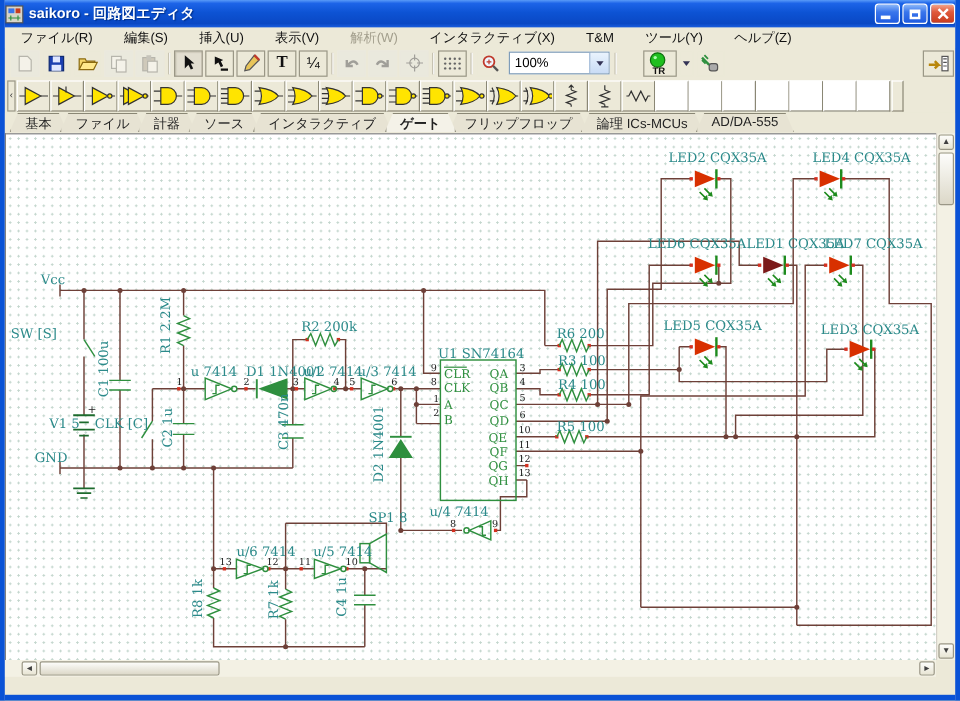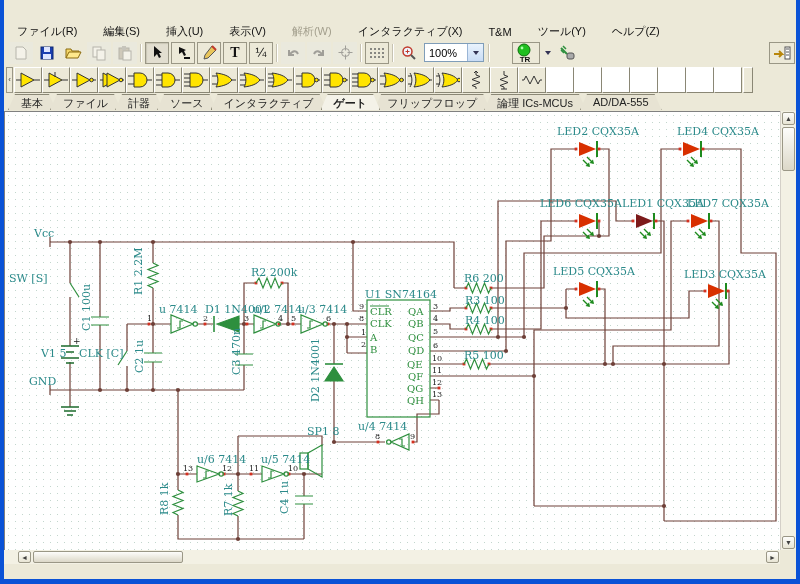--- a/index.html
+++ b/index.html
@@ -36,21 +36,21 @@
   .tbtn.disabled{opacity:.45;filter:grayscale(.8);}
   .tbtn.framed{border:1px solid #9a9786;}
   .tsep{width:6px;height:22px;position:relative;}
   .tsep::after{content:"";position:absolute;left:2px;top:2px;width:1px;height:18px;background:#c7c3b2;border-right:1px solid #fff;}
   .combo{height:19px;background:#fff;border:1px solid #7f9db9;display:flex;align-items:center;
     font-size:11px;padding-left:4px;position:relative;}
   .combo .val{flex:1;white-space:nowrap;overflow:hidden;}
   .combo .drop{width:16px;height:17px;background:linear-gradient(180deg,#e9f3fd,#c9dcf5);border-left:1px solid #9ab5d5;
     display:flex;align-items:center;justify-content:center;}
   .arrow-down{width:0;height:0;border-left:3px solid transparent;border-right:3px solid transparent;border-top:4px solid #335;}
-  .zoomcombo{width:60px;margin:0 2px;}
+  .zoomcombo{width:84px;margin:0 2px;}
   .groundcombo{width:200px;margin-right:8px;}
   .spacer{flex:1;}
   
   .tb2{position:absolute;left:0;top:65px;width:792px;height:29px;display:flex;align-items:center;padding-left:2px;}
   .gslim{width:7px;height:26px;border:1px solid #9a9786;background:#ece9d8;margin-right:1px;
     display:flex;align-items:center;justify-content:center;font-size:8px;color:#444;}
   .gbtn{width:28px;height:26px;border:1px solid #8a8775;border-left-color:#fff;border-top-color:#fff;
     background:#ece9d8;display:flex;align-items:center;justify-content:center;margin-right:0px;}
   .gbtn.empty{background:#fff;}
   .gscroll{width:10px;height:26px;border:1px solid #8a8775;border-left-color:#fff;border-top-color:#fff;background:#ece9d8;margin-left:1px;}
@@ -81,20 +81,38 @@
   .sheettab{padding:0 10px;background:#f6f4ea;border:1px solid #8a8775;border-top:none;
     clip-path:polygon(0 0,100% 0,calc(100% - 6px) 100%,6px 100%);font-size:10px;display:flex;align-items:center;}
   .bottomborder{position:absolute;left:-4px;top:579px;width:800px;height:5px;background:#0a52d6;}
   .icosvg{display:block;}
 </style>
 </head>
 <body>
 
 <div class="win">
 
+  <div class="titlebar">
+    <svg class="appicon" viewBox="0 0 16 16">
+      <rect x="1" y="1" width="14" height="14" fill="#d8d4c8" stroke="#555"></rect>
+      <rect x="3" y="3" width="5" height="4" fill="#3a76ec"></rect>
+      <rect x="9" y="3" width="4" height="4" fill="#c83c1e"></rect>
+      <path d="M3,11 h10 M5,9 v4 M11,9 v4" stroke="#2e8f3e" fill="none"></path>
+    </svg>
+    <span class="apptitle">saikoro - 回路図エディタ</span>
+    <span class="winbtn btn-blue">
+        <span class="glyph-min"></span>
+      </span>
+    <span class="winbtn btn-blue">
+        <span class="glyph-max"></span>
+      </span>
+    <span class="winbtn btn-red">
+        <span class="glyph-x"></span>
+      </span>
+  </div>
 
   <div class="menubar" id="menubar">
       <span class="menu-item">ファイル(R)</span>
       <span class="menu-item">編集(S)</span>
       <span class="menu-item">挿入(U)</span>
       <span class="menu-item">表示(V)</span>
       <span class="menu-item disabled">解析(W)</span>
       <span class="menu-item">インタラクティブ(X)</span>
       <span class="menu-item">T&amp;M</span>
       <span class="menu-item">ツール(Y)</span>

